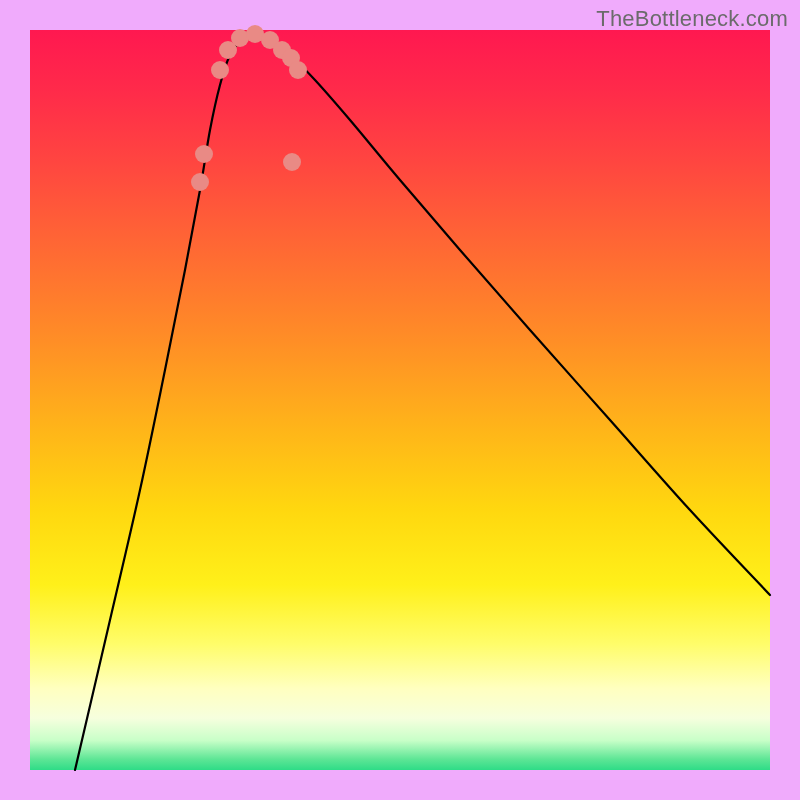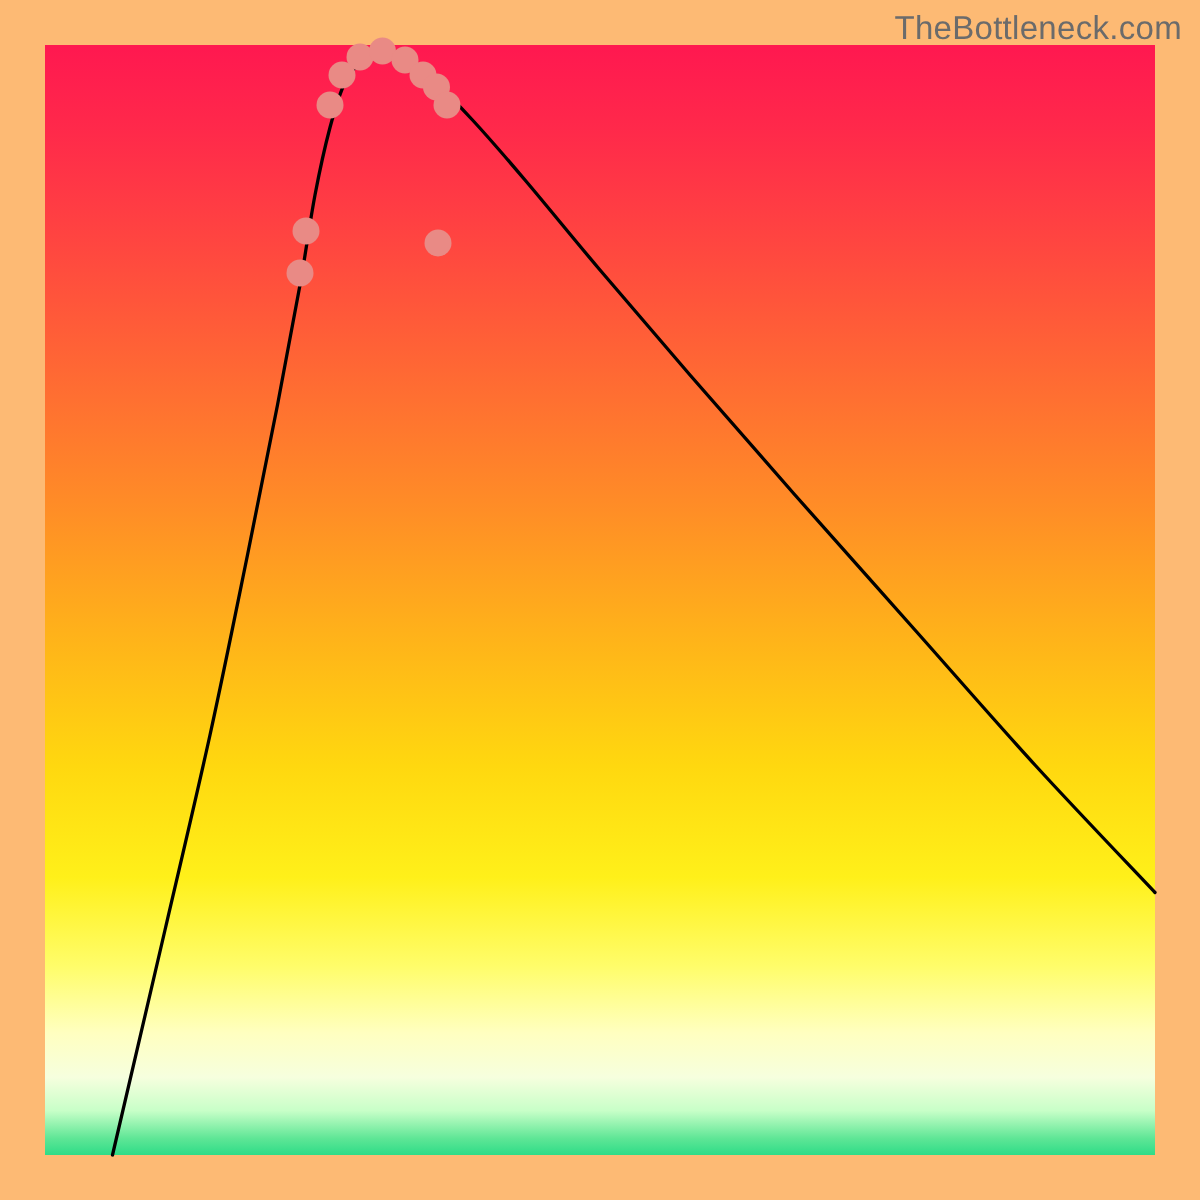--- a/index.html
+++ b/index.html
@@ -7,21 +7,21 @@
     padding: 0;
     width: 800px;
     height: 800px;
     background: #000;
     overflow: hidden;
     font-family: Arial, Helvetica, sans-serif;
   }
   .frame {
     position: absolute;
     inset: 0;
-    background: #fdba74;
+    background: #f0abfc;
   }
   .plot {
     position: absolute;
     left: 30px;
     top: 30px;
     width: 740px;
     height: 740px;
     
     background: linear-gradient(
       to bottom,

